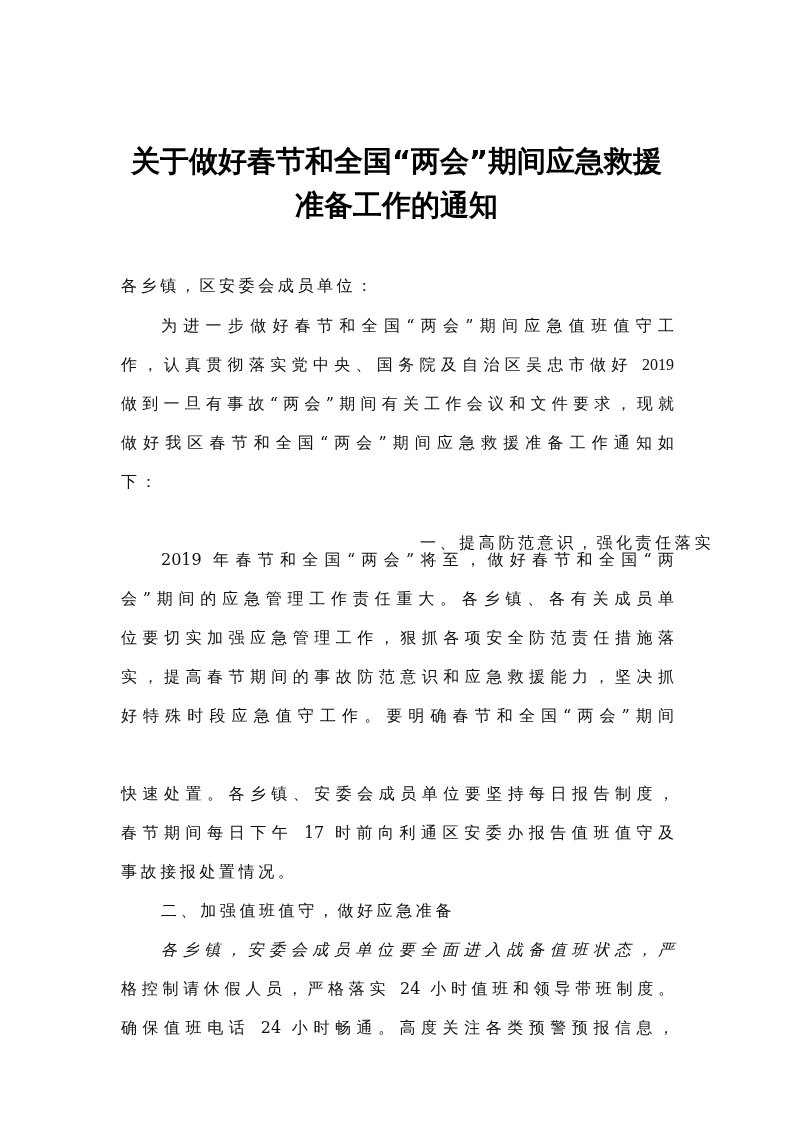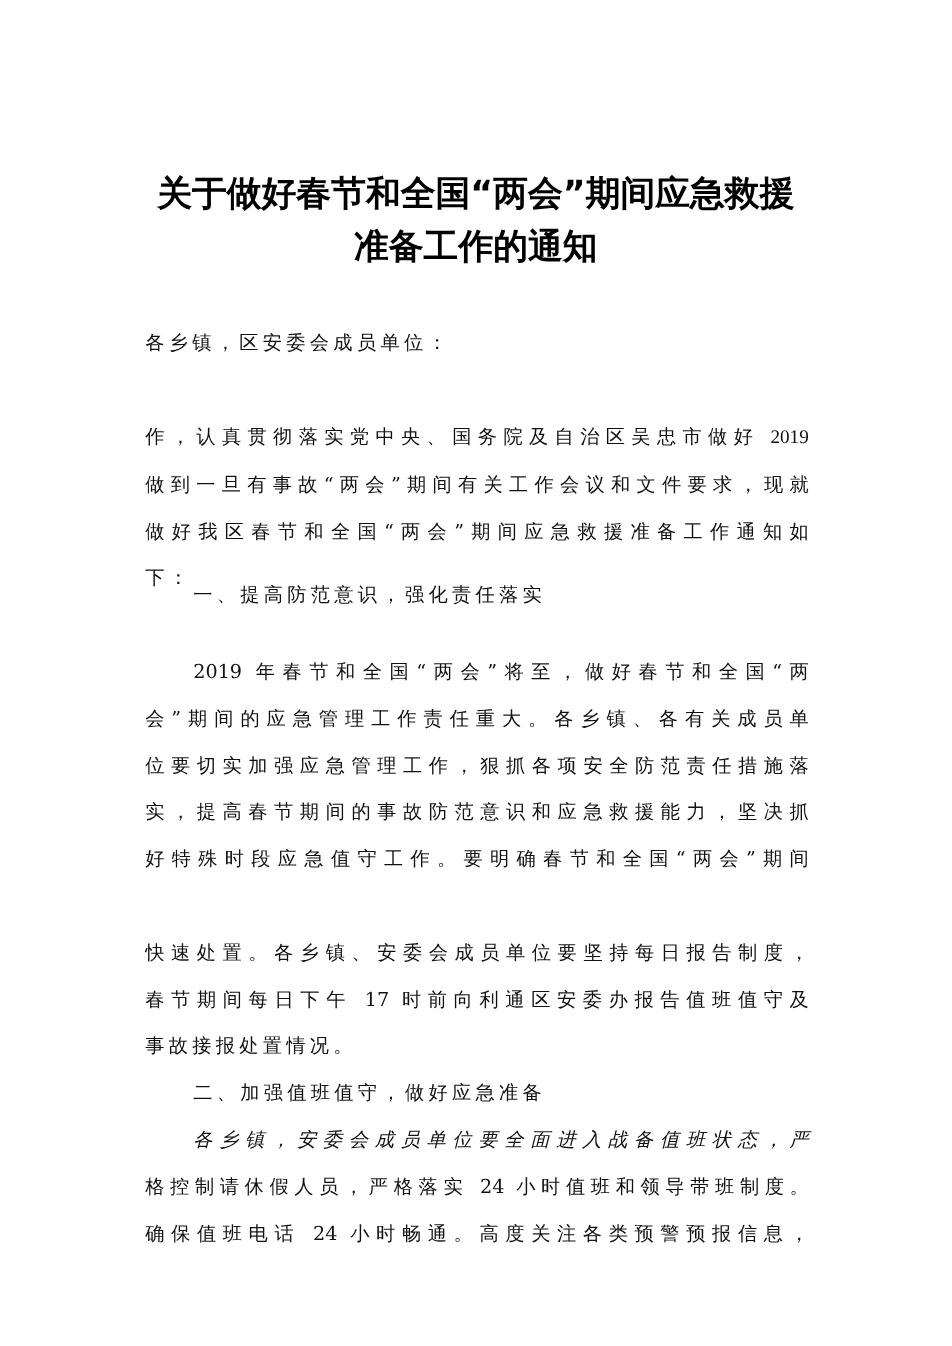--- a/index.html
+++ b/index.html
@@ -20,26 +20,27 @@
   </style>
 </head>
 <body>
 
 <div class="page">
   <div class="title" style="top:142px;">关于做好春节和全国“两会”期间应急救援</div>
   <div class="title" style="top:186px;">准备工作的通知</div>
 
   <div class="line" style="top:274px;">各乡镇，区安委会成员单位：</div>
 
+  <div class="line indent just" style="top:314px; width:513px;">为进一步做好春节和全国“两会”期间应急值班值守工</div>
   <div class="line just" style="top:353px;font-family:Liberation Serif, serif;">作，认真贯彻落实党中央、国务院及自治区吴忠市做好 2019</div>
   <div class="line just" style="top:392px;">做到一旦有事故“两会”期间有关工作会议和文件要求，现就</div>
   <div class="line just" style="top:431px;">做好我区春节和全国“两会”期间应急救援准备工作通知如</div>
   <div class="line" style="top:470px;">下：</div>
 
-  <div class="line indent" style="top:484px;">一、提高防范意识，强化责任落实</div>
+  <div class="line indent" style="top:531px;text-align:right;">一、提高防范意识，强化责任落实</div>
 
   <div class="line indent just" style="top:548px; width:513px;">2019 年春节和全国“两会”将至，做好春节和全国“两</div>
   <div class="line just" style="top:587px;">会”期间的应急管理工作责任重大。各乡镇、各有关成员单</div>
   <div class="line just" style="top:626px;">位要切实加强应急管理工作，狠抓各项安全防范责任措施落</div>
   <div class="line just" style="top:665px;">实，提高春节期间的事故防范意识和应急救援能力，坚决抓</div>
   <div class="line just" style="top:704px;">好特殊时段应急值守工作。要明确春节和全国“两会”期间</div>
   <div class="line just" style="top:782px;">快速处置。各乡镇、安委会成员单位要坚持每日报告制度，</div>
   <div class="line just" style="top:821px;">春节期间每日下午 17 时前向利通区安委办报告值班值守及</div>
   <div class="line" style="top:860px;">事故接报处置情况。</div>
 

